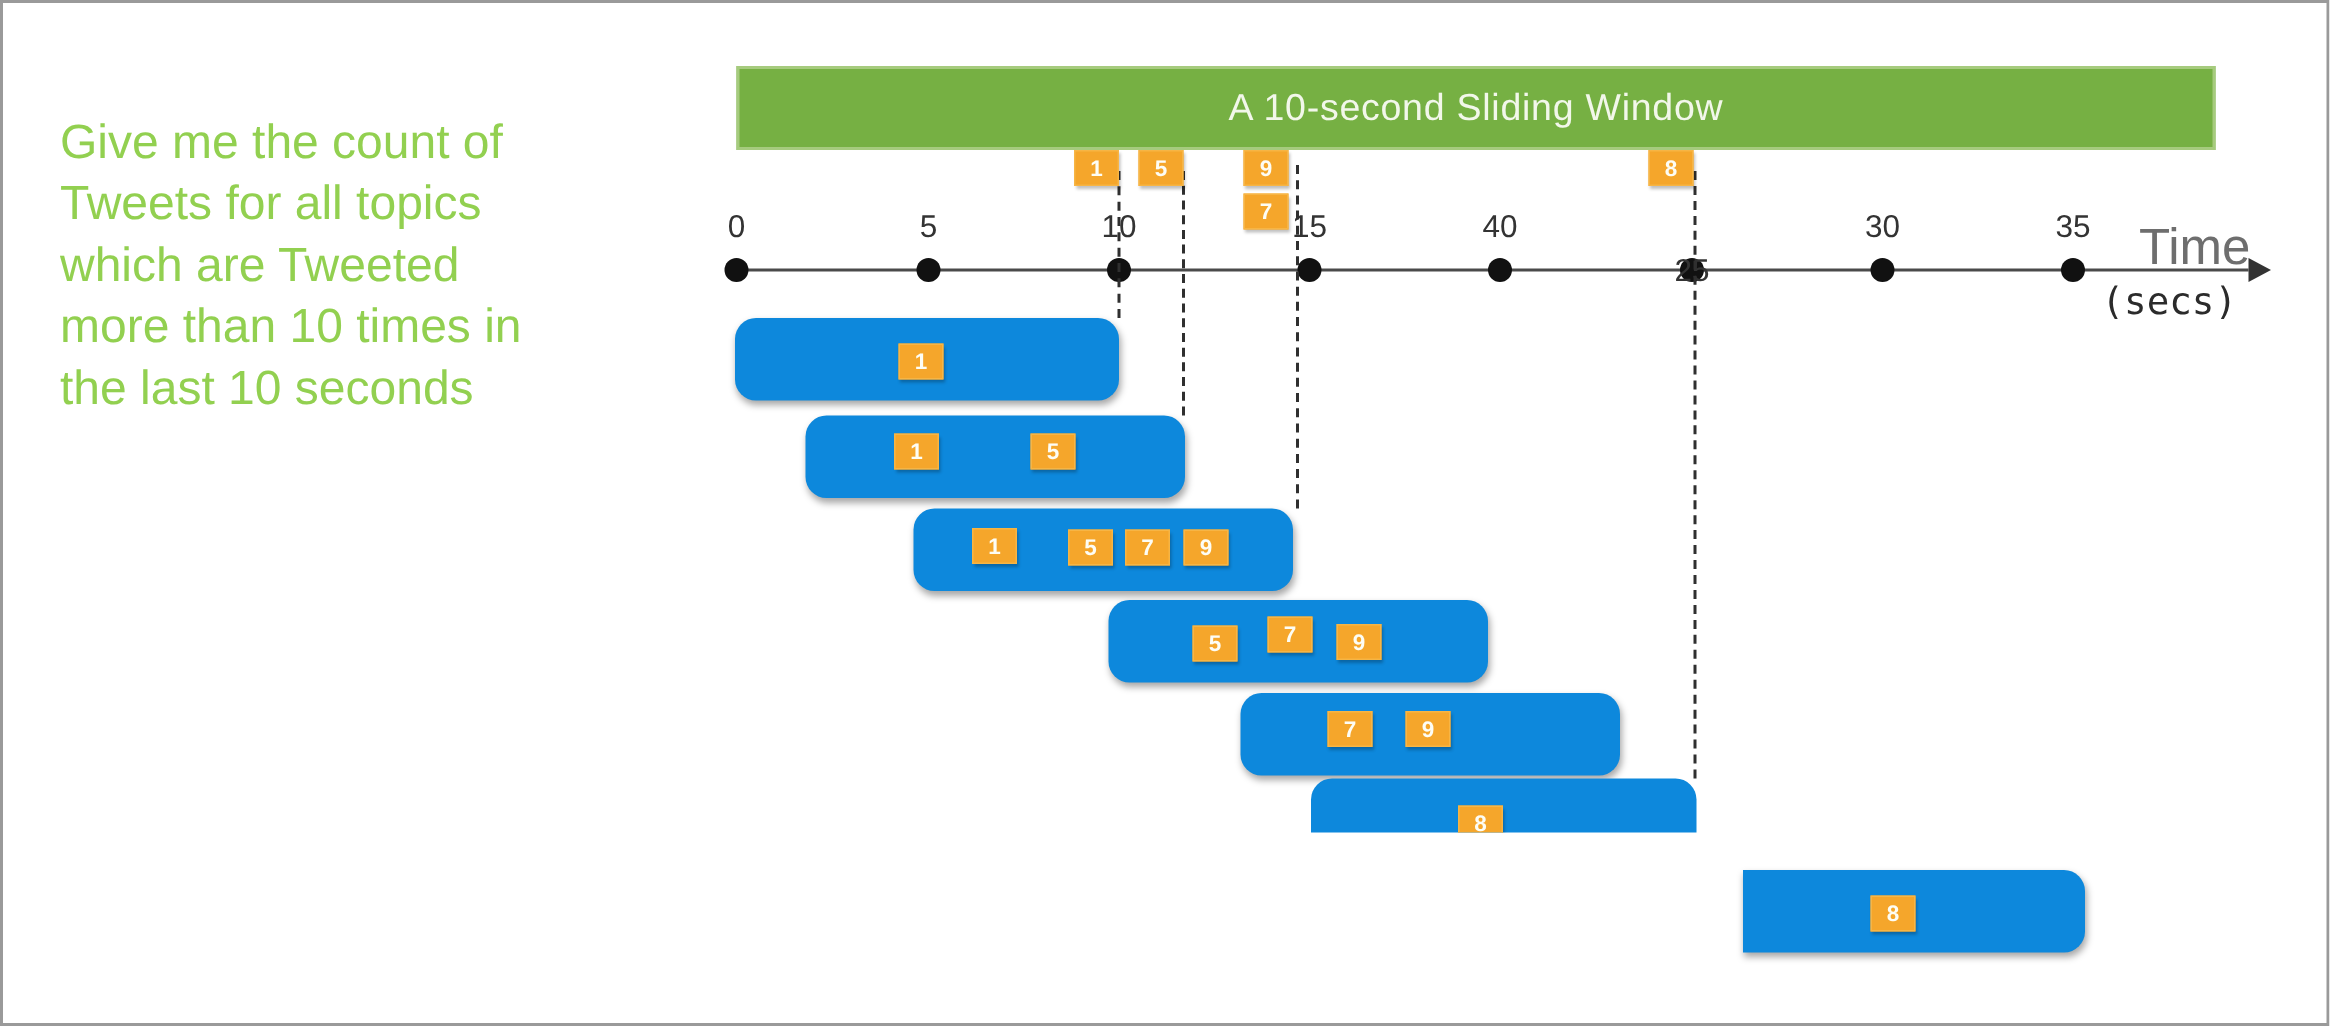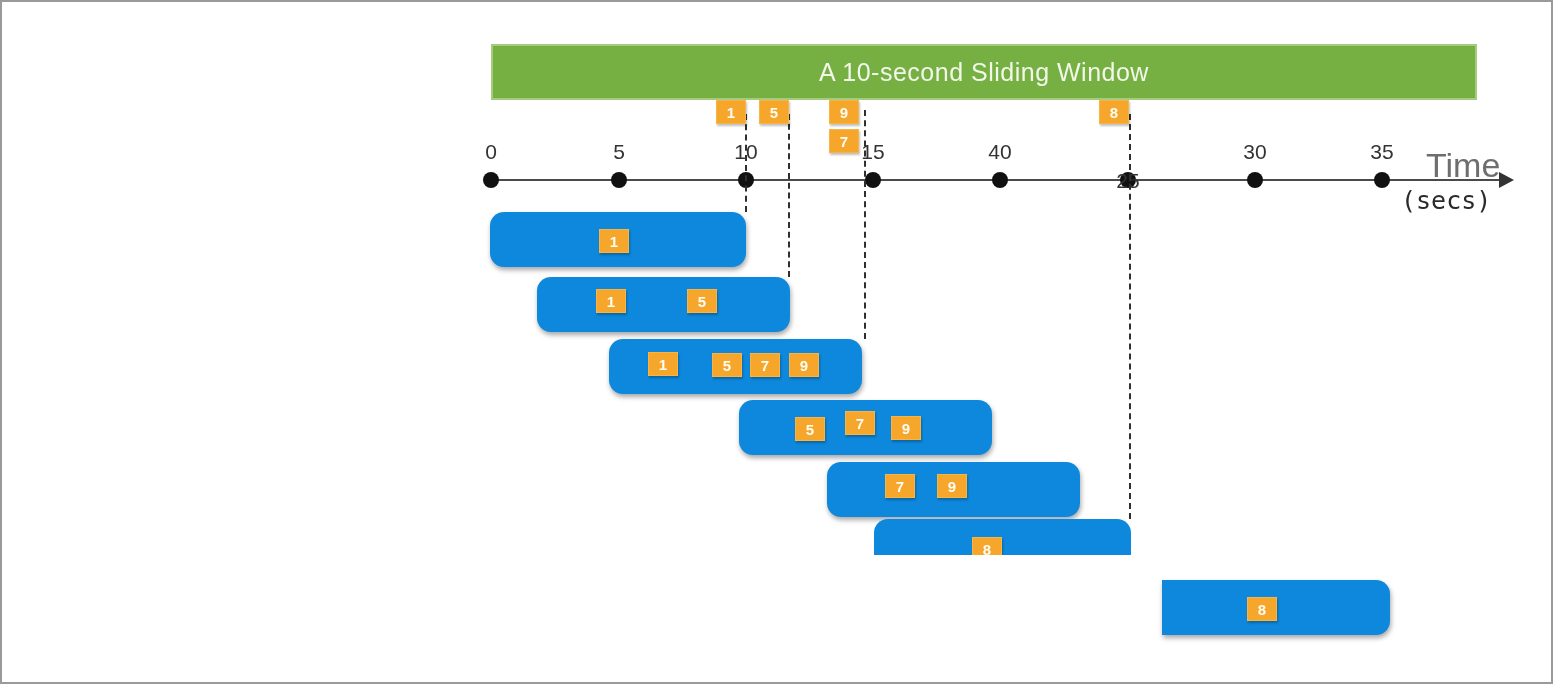--- a/index.html
+++ b/index.html
@@ -56,20 +56,27 @@
   .secs-label{
     position:absolute;left:1399px;top:184px;font-size:25px;color:#2b2b2b;
     font-family:"DejaVu Sans Mono",monospace;
   }
 </style>
 </head>
 <body>
 
 <div class="slide">
 
+  <div class="query-text">
+      <div>Give me the count of</div>
+      <div>Tweets for all topics</div>
+      <div>which are Tweeted</div>
+      <div>more than 10 times in</div>
+      <div>the last 10 seconds</div>
+    </div>
 
   <div class="banner">
     <span class="banner-label">A 10-second Sliding Window</span>
   </div>
 
   <div>
     <div class="axis-line" style="left: 483px; width: 1014px;"></div>
     <div class="axis-arrow" style="left: 1497px; top: 170px;"></div>
     <div class="time-label">Time</div>
     <div class="secs-label">(secs)</div>

